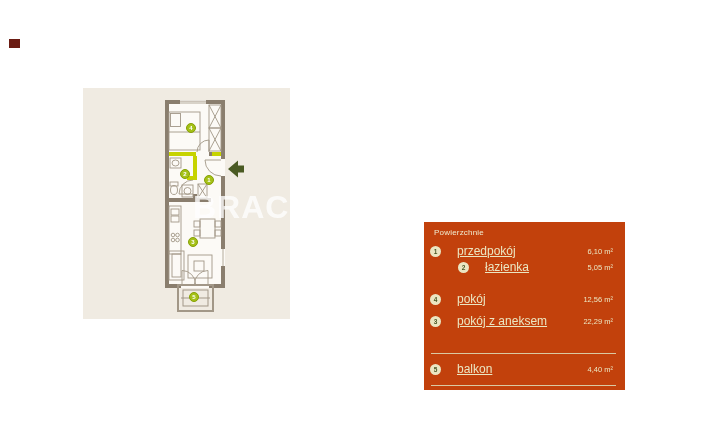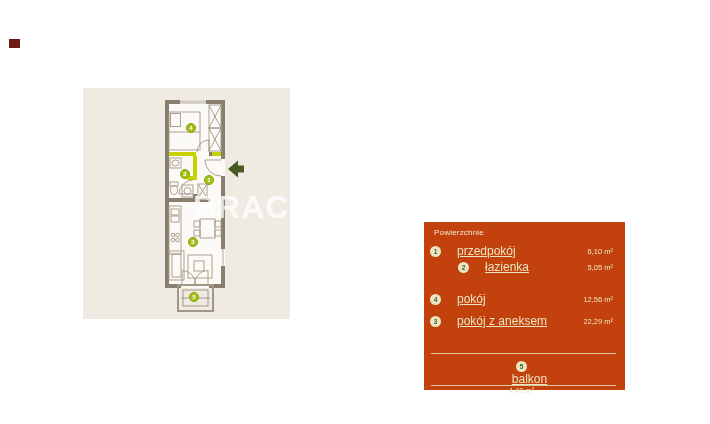--- a/index.html
+++ b/index.html
@@ -192,20 +192,20 @@
     <span class="lvalue">22,29 m²</span>
   </div>
   <div class="lrow" style="top:69px;">
     <span class="lnum">4</span>
     <span class="llabel">pokój</span>
     <span class="lvalue">12,56 m²</span>
   </div>
 
   <div class="ldivider" style="top:131px;"></div>
 
-  <div class="lrow" style="top:139px;flex-direction:column;">
+  <div class="lrow" style="top:139px;">
     <span class="lnum">5</span>
     <span class="llabel">balkon</span>
     <span class="lvalue">4,40 m²</span>
   </div>
 
   <div class="ldivider" style="top:163px;"></div>
 </div>
 
 </body></html>

